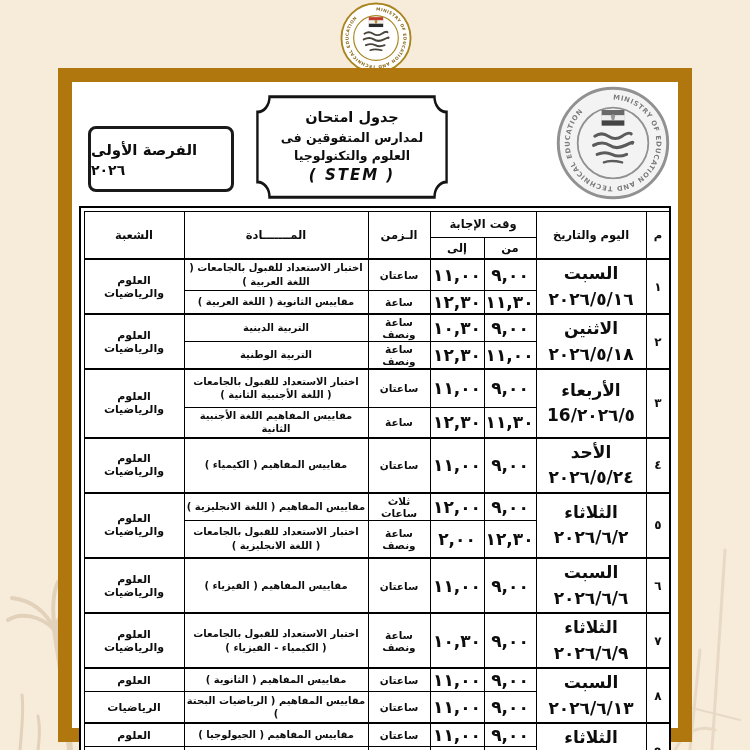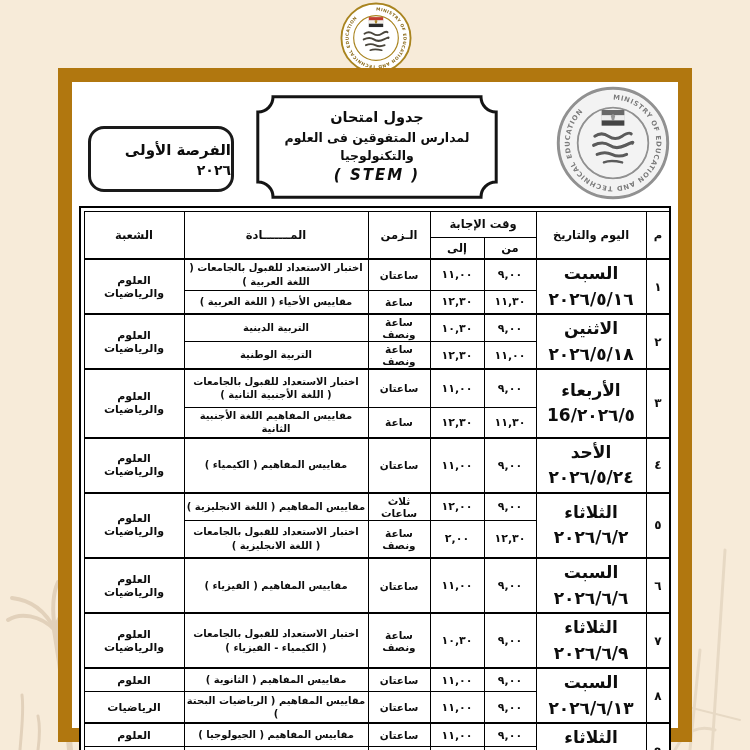--- a/index.html
+++ b/index.html
@@ -23,29 +23,29 @@
 
   
   .seal-color{position:absolute;left:340px;top:2px;width:72px;height:72px;}
   
   .seal-gray{position:absolute;right:8px;top:4px;width:114px;height:114px;
     filter:grayscale(1) brightness(1.03) contrast(.9);opacity:.92;}
 
   
   .session-box{
     position:absolute;left:16px;top:44px;width:140px;height:60px;
-    border:3px solid #1a1a1a;border-radius:16px;background:#fff;
-    display:flex;flex-direction:column;align-items:flex-start;justify-content:center;
+    border:3px solid #1a1a1a;border-radius:8px;background:#fff;
+    display:flex;flex-direction:column;align-items:flex-end;justify-content:center;
     direction:rtl;font-weight:bold;
   }
   .session-box .l1{font-size:15px;}
   .session-box .l2{font-size:14px;margin-top:3px;letter-spacing:2px;}
 
   
-  .title-plaque{position:absolute;left:184px;top:13px;width:242px;height:104px;}
+  .title-plaque{position:absolute;left:184px;top:13px;width:192px;height:104px;}
   .title-plaque svg.border{position:absolute;inset:0;width:100%;height:100%;}
   .title-text{
     position:absolute;inset:6px 10px;display:flex;flex-direction:column;
     align-items:center;justify-content:center;direction:rtl;font-weight:bold;
     line-height:1.45;text-align:center;
   }
   .title-text .t1{font-size:14.5px;}
   .title-text .t2{font-size:13.5px;}
   .title-text .t3{font-size:12.5px;}
   .title-text .t4{font-size:15px;letter-spacing:2px;direction:ltr;font-style:italic;}
@@ -62,21 +62,21 @@
   table.schedule th,table.schedule td{
     border:1.2px solid #000;text-align:center;vertical-align:middle;
     font-weight:bold;padding:1px 2px;white-space:pre-line;
     overflow:hidden;
   }
   table.schedule th{font-size:11.5px;}
   th.h-main{font-size:12px;}
   tr.hdr1{height:26px;} tr.hdr2{height:22px;}
   td.serial-cell{font-size:12px;}
   td.day-date-cell{font-size:17px;line-height:1.5;}
-  td.time-from-cell,td.time-to-cell{font-size:11px;}
+  td.time-from-cell,td.time-to-cell{font-size:17px;}
   td.duration-cell{font-size:10.5px;}
   td.subject-cell{font-size:10px;line-height:1.35;}
   td.branch-cell{font-size:11px;}
   tr.group-start td{border-top-width:2.2px;}
 </style>
 </head>
 <body>
 
 <svg width="0" height="0" style="position:absolute" aria-hidden="true">
   <defs>
@@ -187,21 +187,21 @@
               <td class="time-from-cell">٩,٠٠</td>
               <td class="time-to-cell">١١,٠٠</td>
               <td class="duration-cell">ساعتان</td>
               <td class="subject-cell">اختبار الاستعداد للقبول بالجامعات ( اللغة العربية )</td>
               <td class="branch-cell" rowspan="2">العلوم والرياضيات</td>
             </tr>
             <tr style="height: 23px;">
               <td class="time-from-cell">١١,٣٠</td>
               <td class="time-to-cell">١٢,٣٠</td>
               <td class="duration-cell">ساعة</td>
-              <td class="subject-cell">مقاييس الأحياء ( اللغة العربية )</td>
+              <td class="subject-cell">مقاييس الثانوية ( اللغة العربية )</td>
             </tr>
             <tr class="group-start" style="height: 23px;">
               <td class="serial-cell" rowspan="2">٢</td>
               <td class="day-date-cell" rowspan="2">الاثنين
 ٢٠٢٦/٥/١٨</td>
               <td class="time-from-cell">٩,٠٠</td>
               <td class="time-to-cell">١٠,٣٠</td>
               <td class="duration-cell">ساعة ونصف</td>
               <td class="subject-cell">التربية الدينية</td>
               <td class="branch-cell" rowspan="2">العلوم والرياضيات</td>

